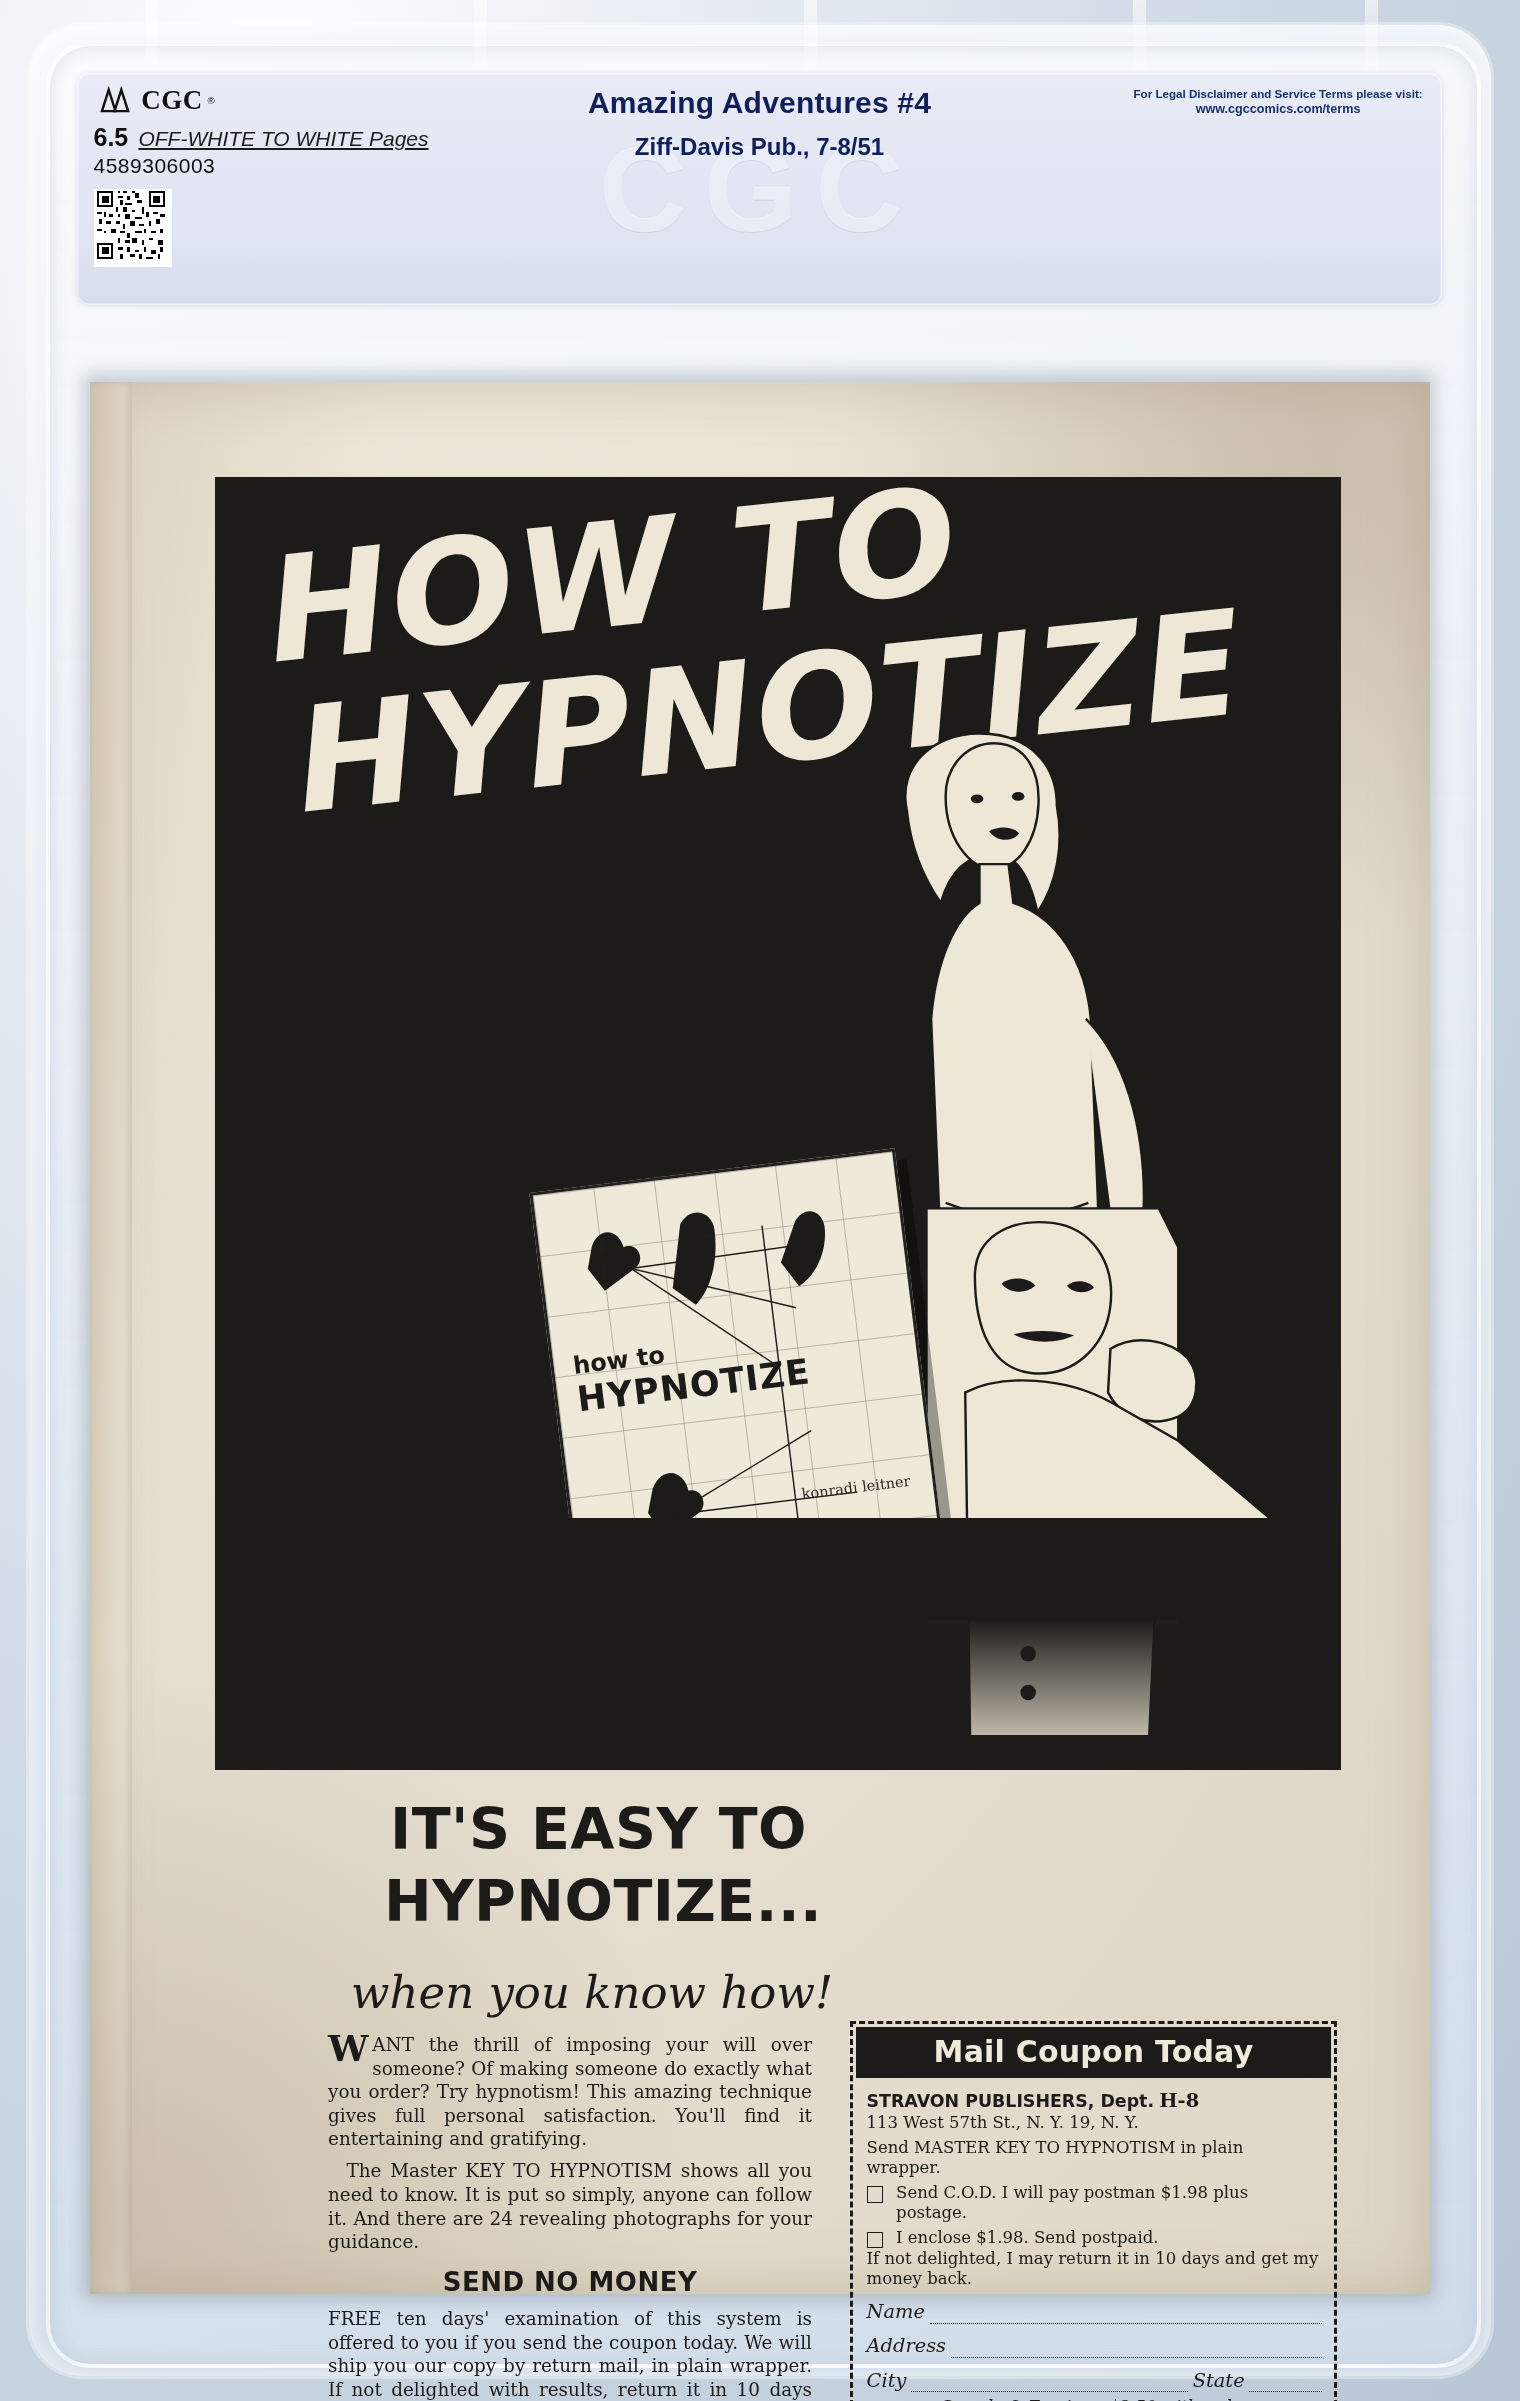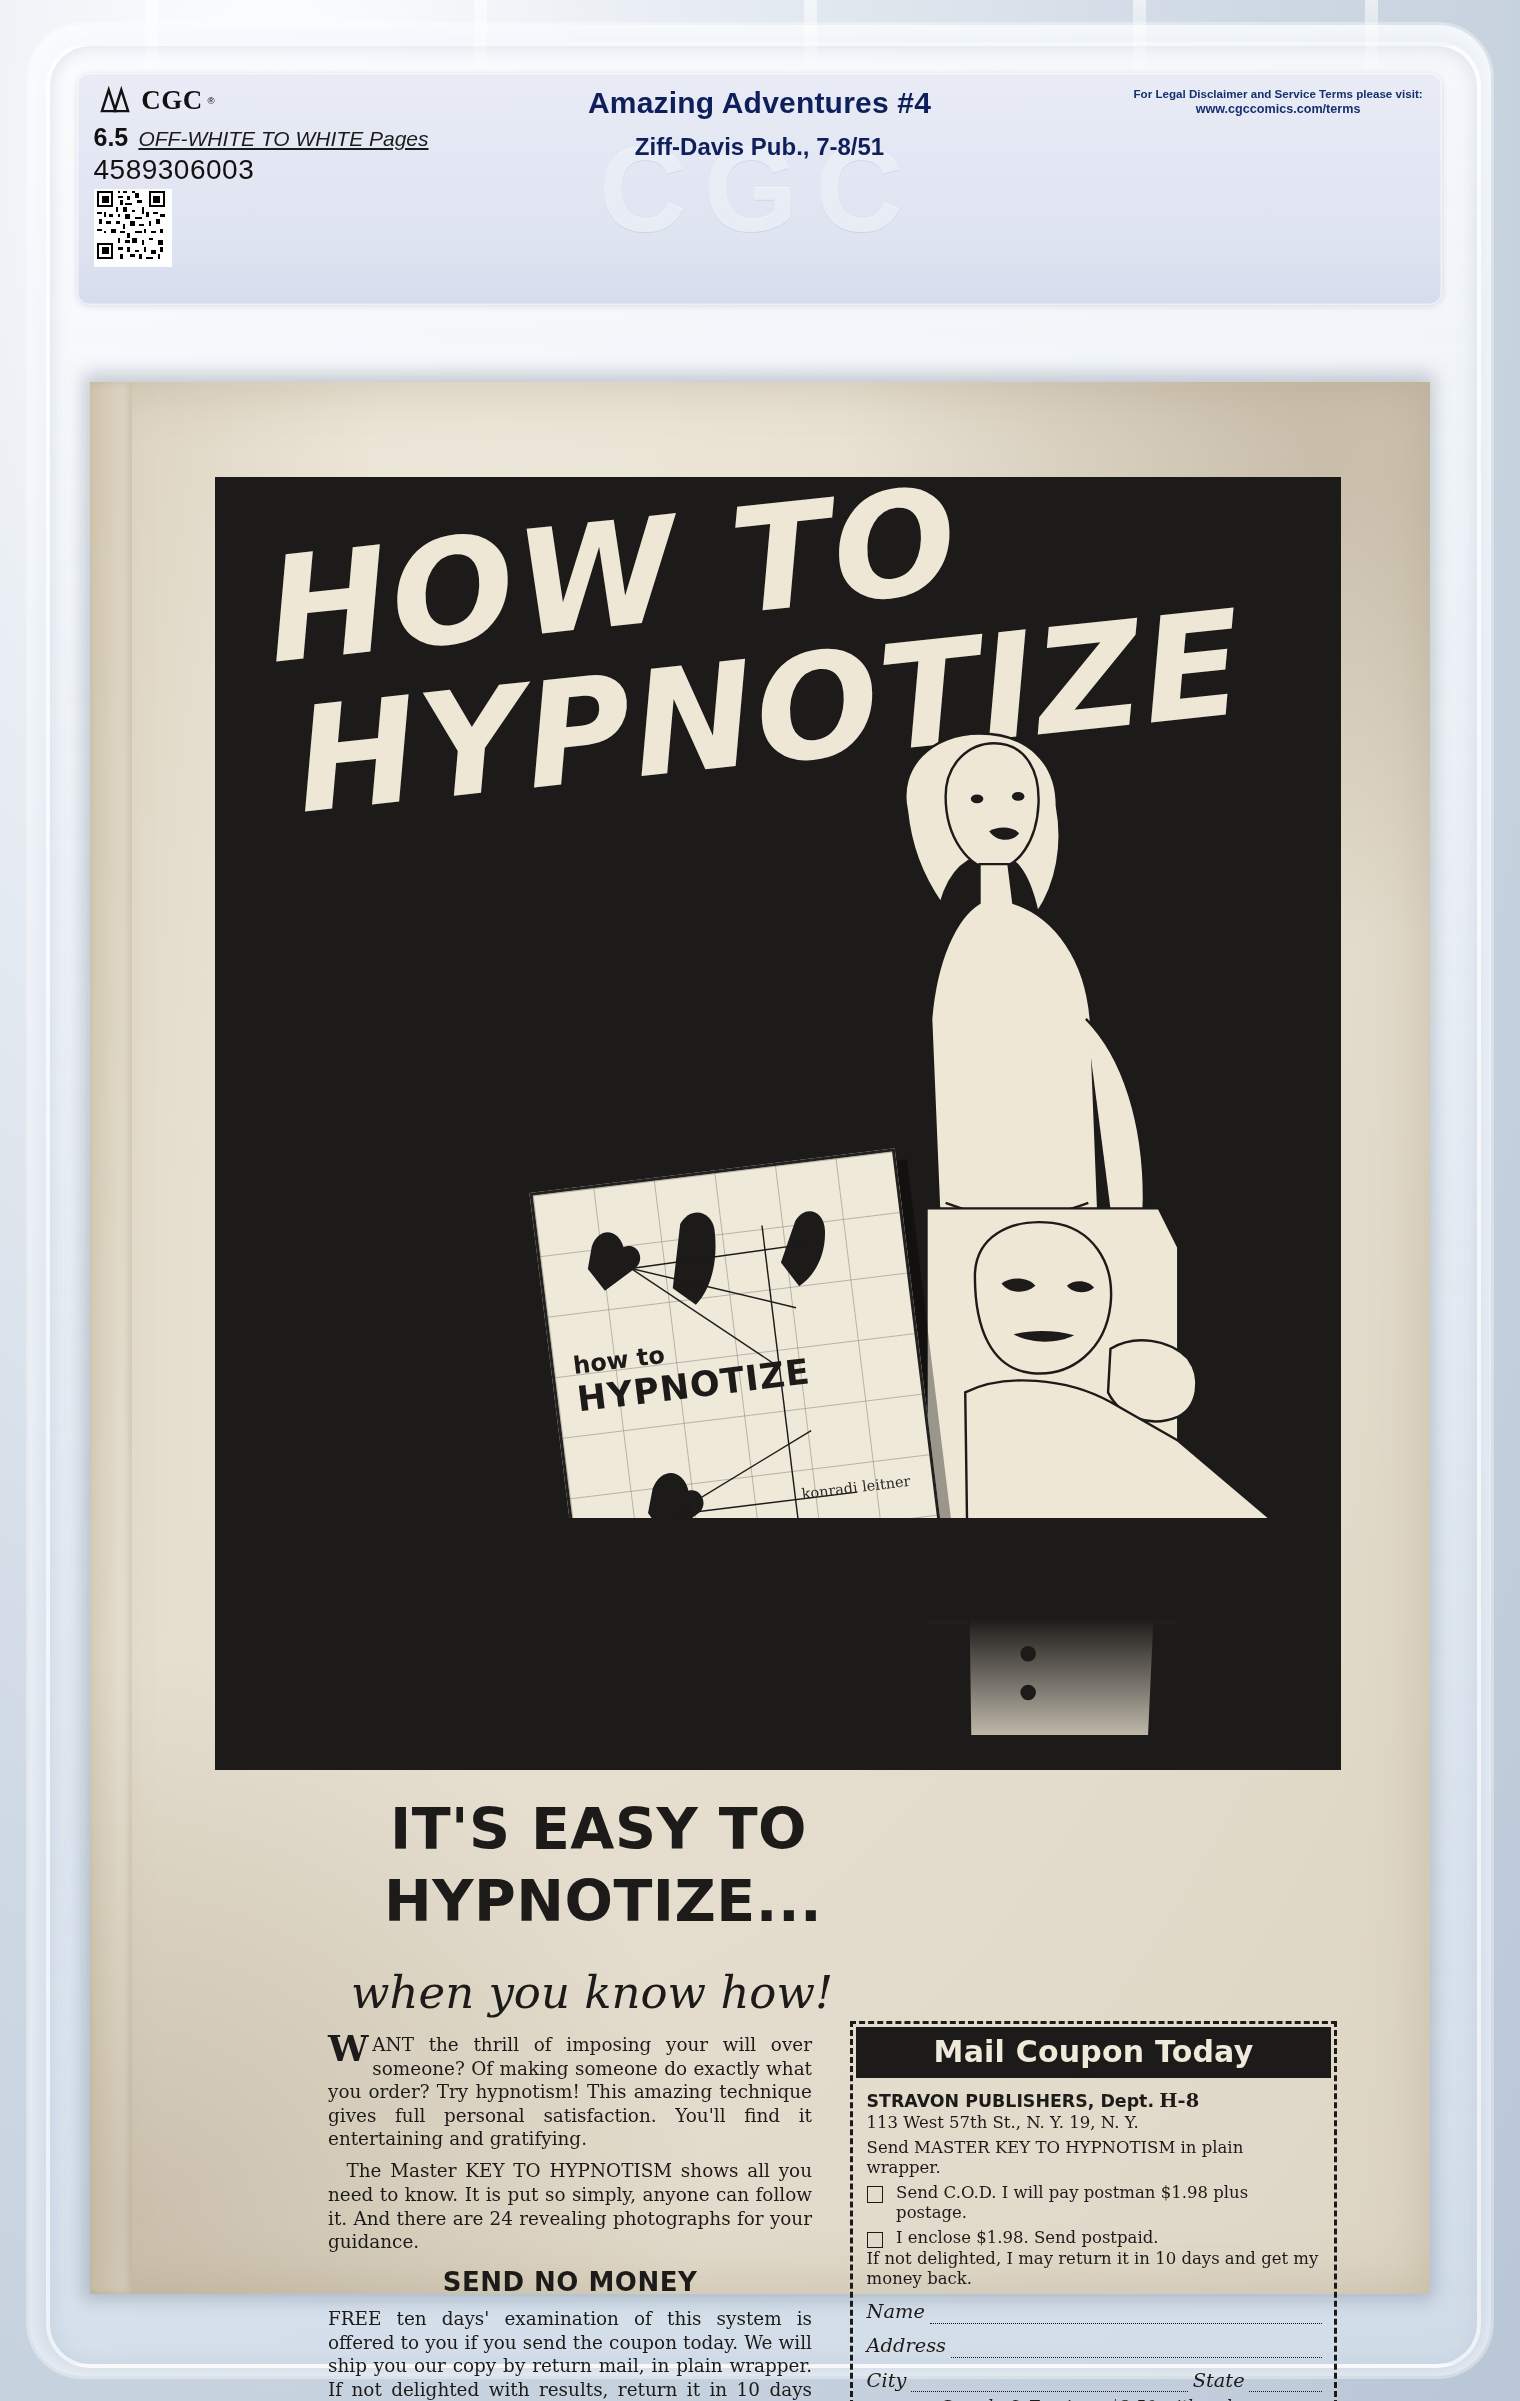--- a/index.html
+++ b/index.html
@@ -106,21 +106,21 @@
   .grade-pages {
     font-size: 21px;
     font-style: italic;
     color: #1b1b1b;
     margin-left: 8px;
     text-decoration: underline;
   }
   .cert-num {
     position: absolute;
     left: 16.5px; top: 81px;
-    font-size: 28px;
+    font-size: 21px;
     color: #111;
     letter-spacing: 0.5px;
   }
 
   .qr {
     position: absolute;
     left: 17.4px; top: 116px;
     width: 73px; height: 73px;
     background: #fff;
     padding: 2.4px;

